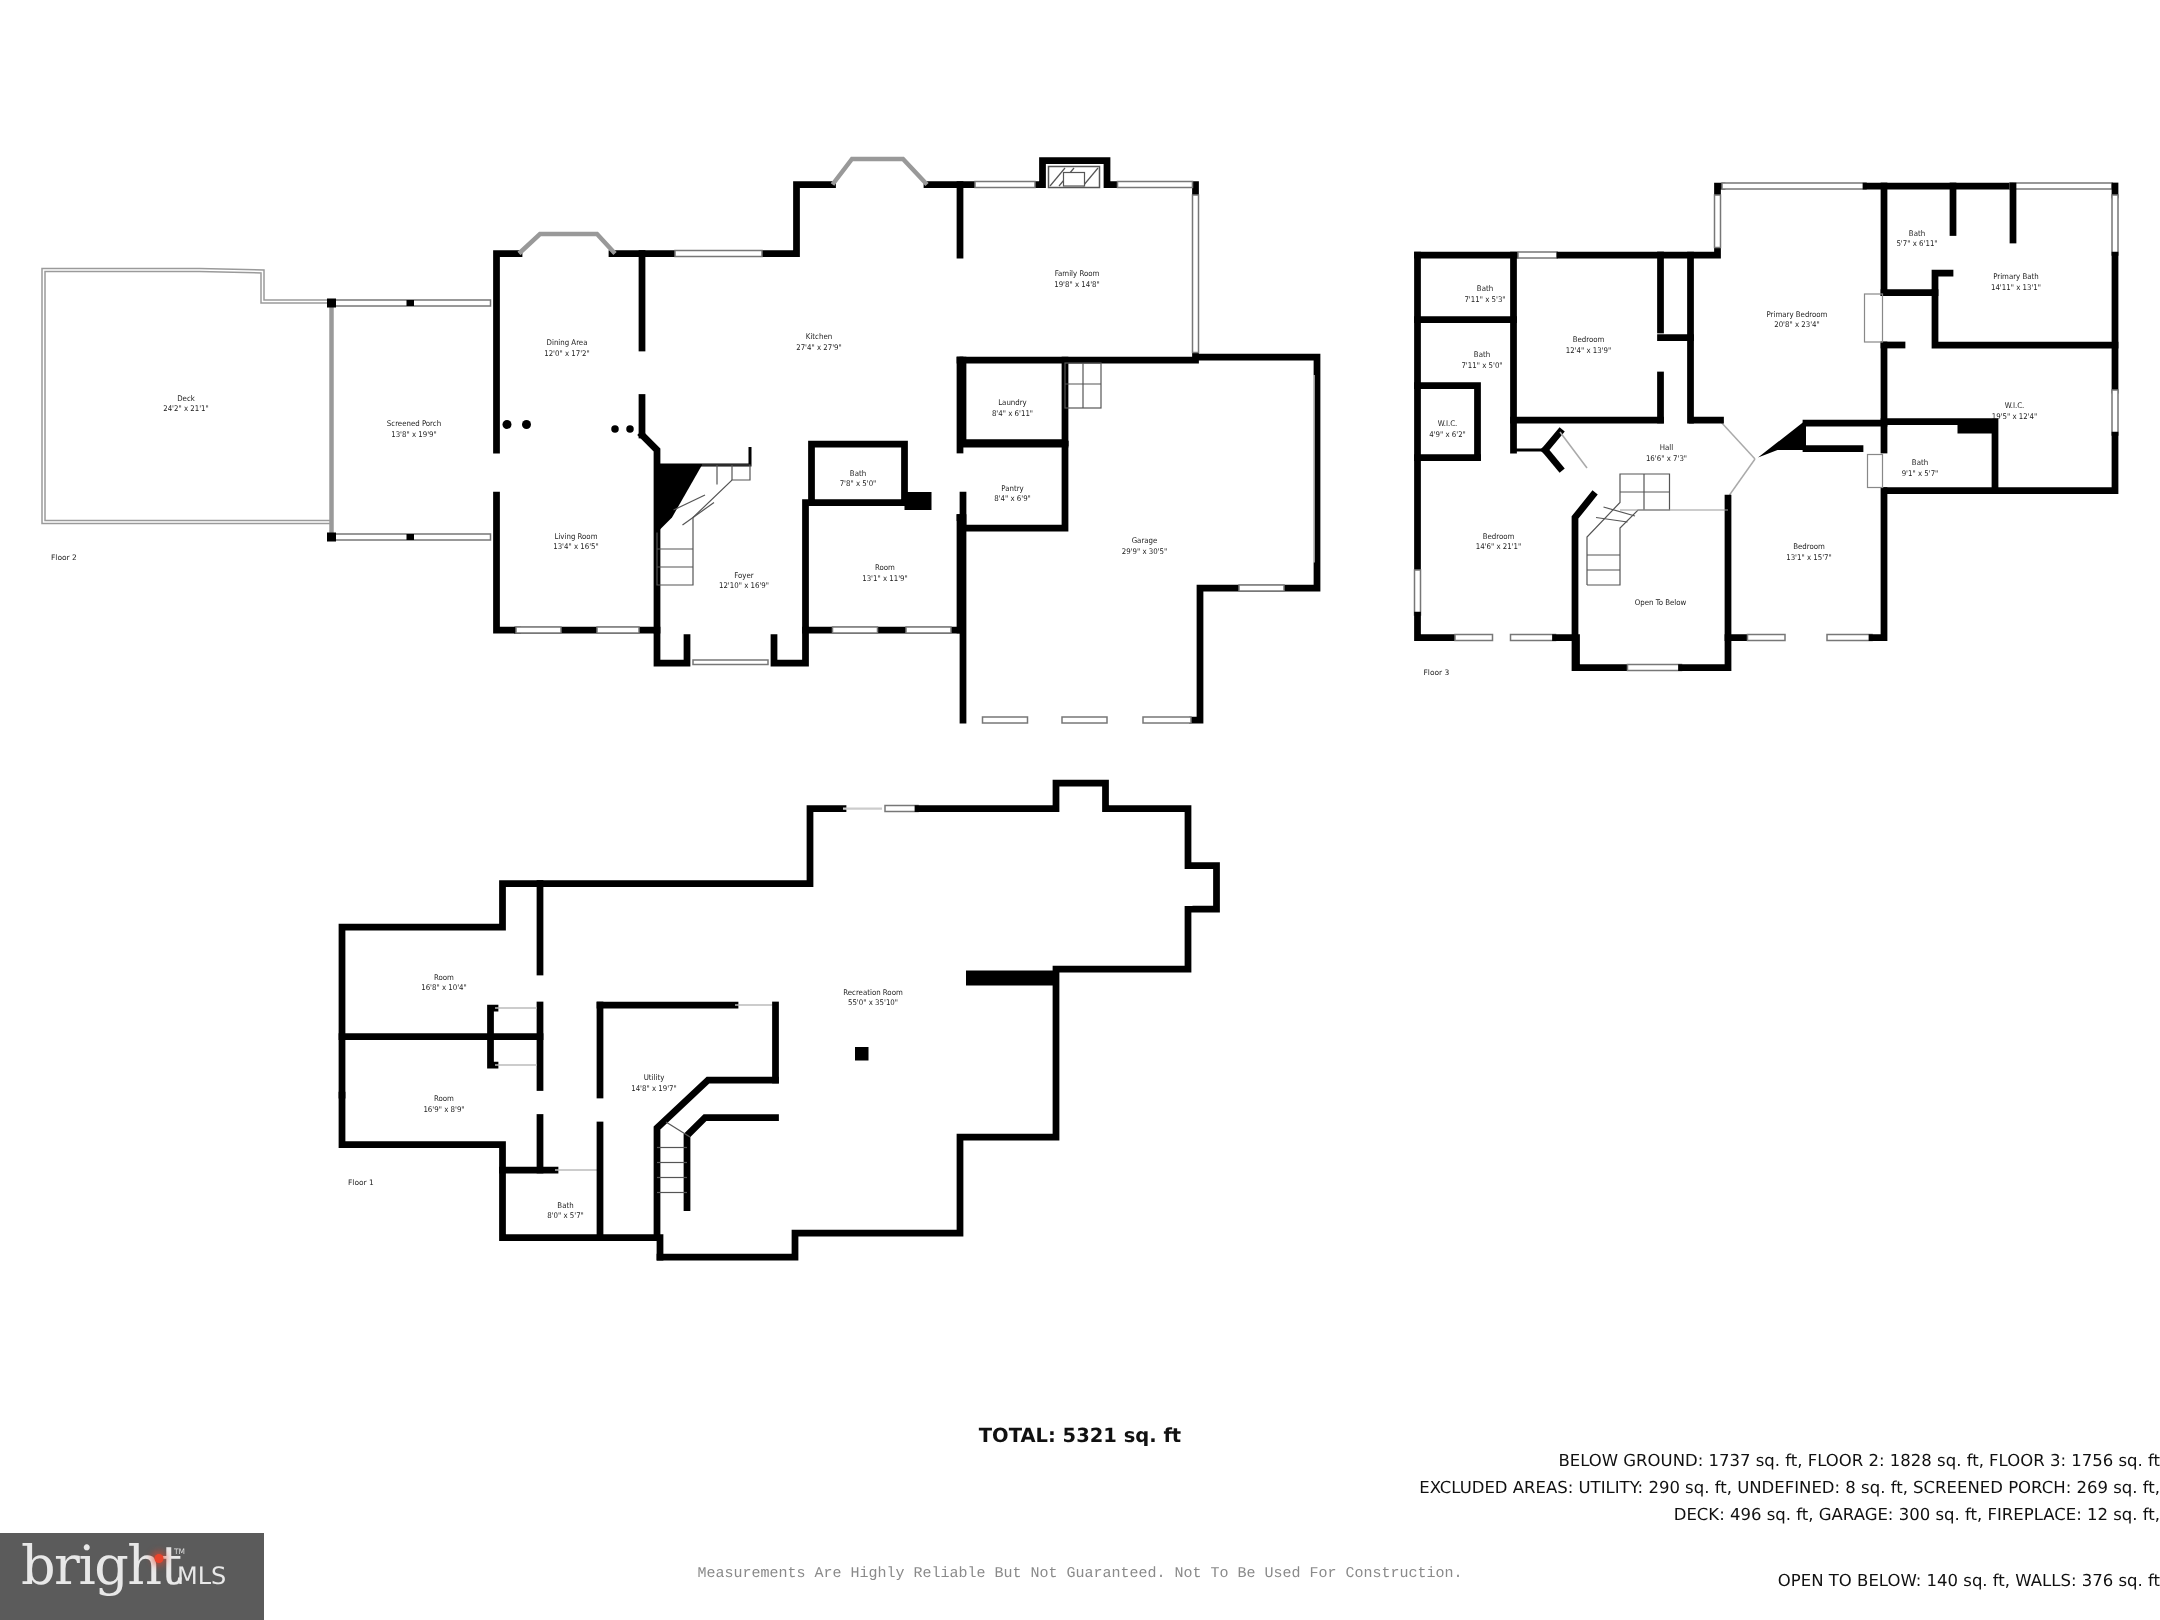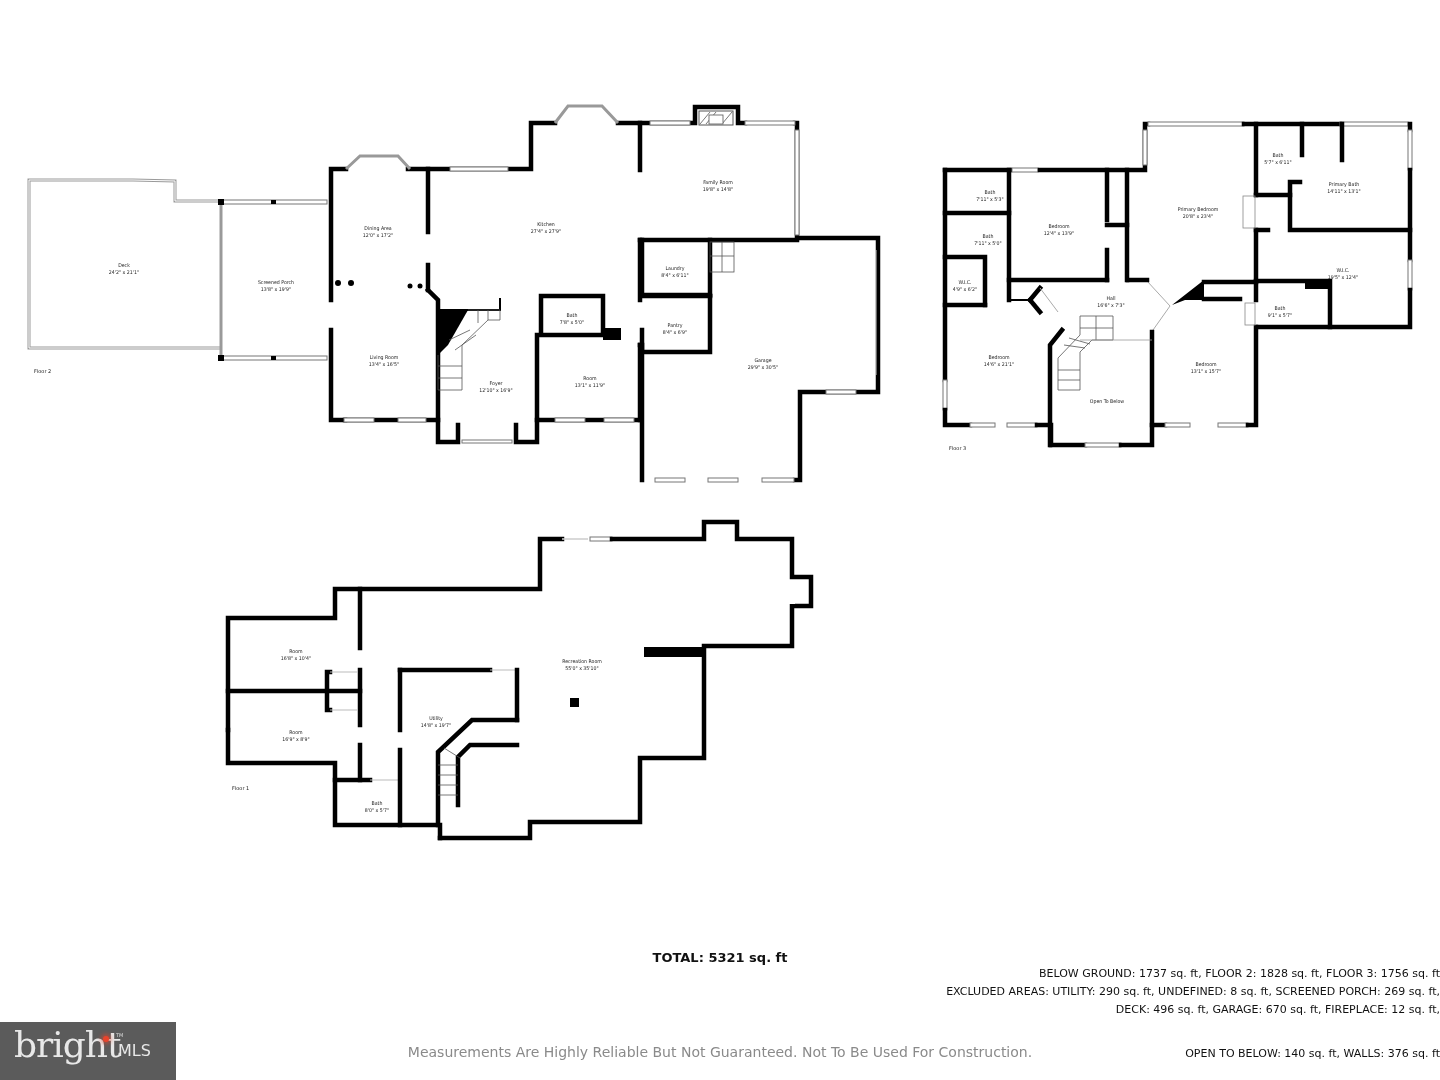--- a/index.html
+++ b/index.html
@@ -11,21 +11,21 @@
     .deckinner { fill: none; stroke: #ffffff; stroke-width: 1; }
     .win { fill: #ffffff; stroke: #777; stroke-width: 1; }
     .stair { fill: none; stroke: #555; stroke-width: 0.8; }
     .solid { fill: #000; }
     .lbl { font-family: "DejaVu Sans Condensed", "DejaVu Sans", sans-serif; font-size: 5.2px; fill: #222; text-anchor: middle; }
     .floorlbl { font-family: "DejaVu Sans", sans-serif; font-size: 5px; fill: #222; }
     .summary { position: absolute; left: 0; width: 1440px; text-align: center; font-family: "DejaVu Sans", sans-serif; color: #111; }
     .total { top: 950px; font-size: 13px; font-weight: bold; }
     .sline { font-size: 11px; line-height: 18px; text-align: right; }
     .s1 { top: 965px; } .s2 { top: 983px; } .s3 { top: 1001px; } .s4 { top: 1045px; }
-    .disclaimer { top: 1044px; font-size: 14px; color: #8a8a8a; }
+    .disclaimer { top: 1044px; font-size: 10px; color: #8a8a8a; font-family: Liberation Mono, monospace; }
     .logo { position: absolute; left: 0; top: 1022px; width: 176px; height: 68px; background: #5b5b5b; }
     .logo .word { position: absolute; left: 14px; top: 2px; font-family: "DejaVu Serif", serif; font-size: 36px; color: #e8e8e8; letter-spacing: -1px; }
     .logo .mls { position: absolute; left: 118px; top: 19px; font-family: "DejaVu Sans", sans-serif; font-size: 16px; color: #e8e8e8; }
     .logo .star { position: absolute; left: 103px; top: 14px; width: 6px; height: 6px; background: #e8442c; border-radius: 50%; box-shadow: 0 0 4px 2px rgba(232,68,44,0.6); }
     .logo .tm { position: absolute; left: 116px; top: 10px; font-size: 5px; color: #ddd; font-family: "DejaVu Sans", sans-serif; }
   </style>
 </head>
 <body>
 
 <svg id="plan" viewBox="0 0 1440 1080" xmlns="http://www.w3.org/2000/svg">
@@ -296,21 +296,21 @@
       <text class="lbl" x="582" y="663">Recreation Room</text>
       <text class="lbl" x="582" y="670">55'0" x 35'10"</text>
       <text class="floorlbl" x="232" y="790">Floor 1</text>
     </g>
   </g>
 </svg>
 
 <div class="summary total">TOTAL: 5321 sq. ft</div>
 <div class="summary sline s1">BELOW GROUND: 1737 sq. ft, FLOOR 2: 1828 sq. ft, FLOOR 3: 1756 sq. ft</div>
 <div class="summary sline s2">EXCLUDED AREAS: UTILITY: 290 sq. ft, UNDEFINED: 8 sq. ft, SCREENED PORCH: 269 sq. ft,</div>
-<div class="summary sline s3">DECK: 496 sq. ft, GARAGE: 670 sq. ft, FIREPLACE: 12 sq. ft,</div>
+<div class="summary sline s3">DECK: 496 sq. ft, GARAGE: 300 sq. ft, FIREPLACE: 12 sq. ft,</div>
 <div class="summary sline s4">OPEN TO BELOW: 140 sq. ft, WALLS: 376 sq. ft</div>
 <div class="summary disclaimer">Measurements Are Highly Reliable But Not Guaranteed. Not To Be Used For Construction.</div>
 
 <div class="logo">
   <span class="word">bright</span>
   <span class="star"></span>
   <span class="tm">TM</span>
   <span class="mls">MLS</span>
 </div>
 

